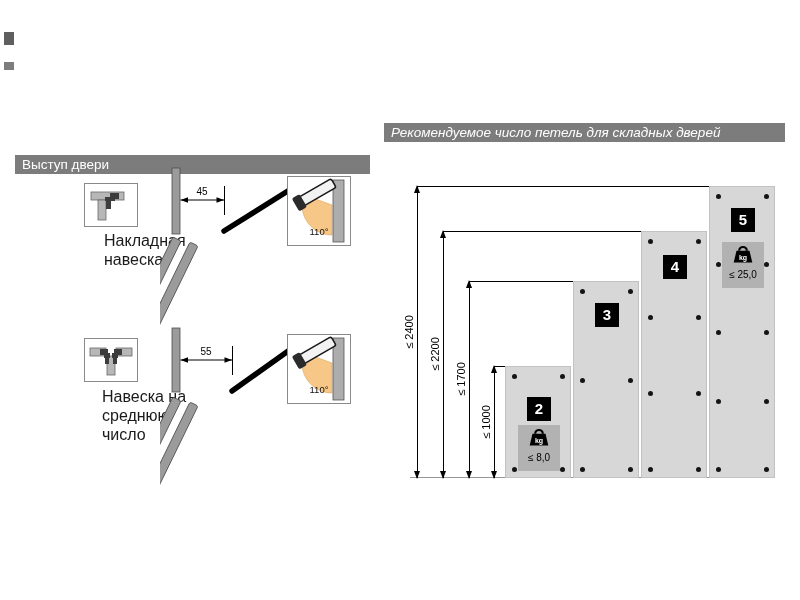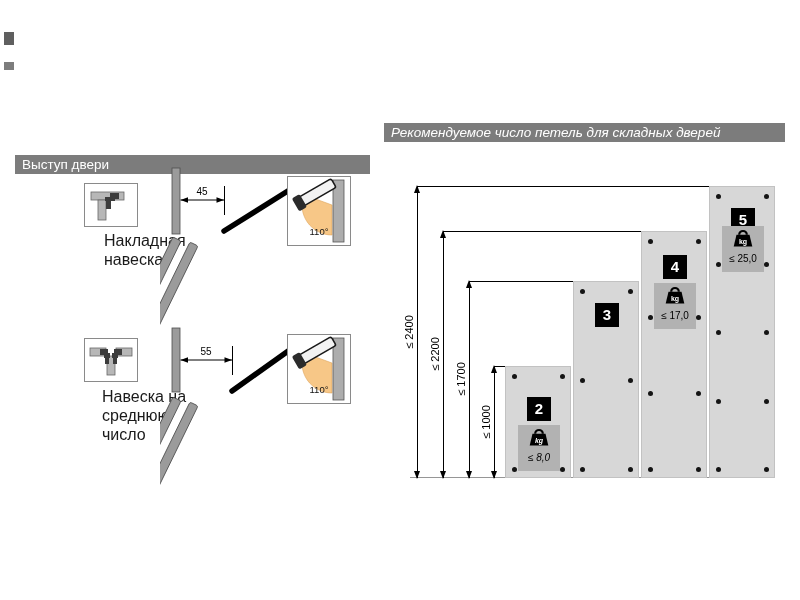--- a/index.html
+++ b/index.html
@@ -139,21 +139,21 @@
   <span class="arrow-head arrow-down"></span>
 </div>
 <div class="dim-label" style="left:486px;top:422px;">≤ 1000</div>
 
 <div class="door-panel" style="left:505px;top:366px;width:66px;height:112px;">
   <span class="hinge-dot" style="left:6px;top:7px;"></span>
   <span class="hinge-dot" style="left:54px;top:7px;"></span>
   <span class="hinge-dot" style="left:6px;top:100px;"></span>
   <span class="hinge-dot" style="left:54px;top:100px;"></span>
   <div class="hinge-badge" style="left:21px;top:30px;">2</div>
-  <div class="kg-box" style="left:12px;top:58px;font-style:italic;">
+  <div class="kg-box" style="left:12px;top:58px;">
     <svg width="22" height="20" viewBox="0 0 22 20">
       <path d="M7.2,6.8 a3.8,3.8 0 0 1 7.6,0" fill="none" stroke="#000" stroke-width="2.2"></path>
       <path d="M4.5,6.8 h13 l2.8,11.7 h-18.6 z" fill="#000"></path>
       <text x="11" y="16" text-anchor="middle" font-size="7" fill="#fff" font-weight="bold">kg</text>
     </svg>
     <div class="kg-weight">≤ 8,0</div>
   </div>
 </div>
 
 <div class="door-panel" style="left:573px;top:281px;width:66px;height:197px;">
@@ -169,43 +169,35 @@
 <div class="door-panel" style="left:641px;top:231px;width:66px;height:247px;">
   <span class="hinge-dot" style="left:6px;top:7px;"></span>
   <span class="hinge-dot" style="left:54px;top:7px;"></span>
   <span class="hinge-dot" style="left:6px;top:83px;"></span>
   <span class="hinge-dot" style="left:54px;top:83px;"></span>
   <span class="hinge-dot" style="left:6px;top:159px;"></span>
   <span class="hinge-dot" style="left:54px;top:159px;"></span>
   <span class="hinge-dot" style="left:6px;top:235px;"></span>
   <span class="hinge-dot" style="left:54px;top:235px;"></span>
   <div class="hinge-badge" style="left:21px;top:23px;">4</div>
-  <div class="kg-box" style="left:12px;top:51px;">
-    <svg width="22" height="20" viewBox="0 0 22 20">
-      <path d="M7.2,6.8 a3.8,3.8 0 0 1 7.6,0" fill="none" stroke="#000" stroke-width="2.2"></path>
-      <path d="M4.5,6.8 h13 l2.8,11.7 h-18.6 z" fill="#000"></path>
-      <text x="11" y="16" text-anchor="middle" font-size="7" fill="#fff" font-weight="bold">kg</text>
-    </svg>
-    <div class="kg-weight">≤ 17,0</div>
-  </div>
 </div>
 
 <div class="door-panel" style="left:709px;top:186px;width:66px;height:292px;">
   <span class="hinge-dot" style="left:6px;top:7px;"></span>
   <span class="hinge-dot" style="left:54px;top:7px;"></span>
   <span class="hinge-dot" style="left:6px;top:75px;"></span>
   <span class="hinge-dot" style="left:54px;top:75px;"></span>
   <span class="hinge-dot" style="left:6px;top:143px;"></span>
   <span class="hinge-dot" style="left:54px;top:143px;"></span>
   <span class="hinge-dot" style="left:6px;top:212px;"></span>
   <span class="hinge-dot" style="left:54px;top:212px;"></span>
   <span class="hinge-dot" style="left:6px;top:280px;"></span>
   <span class="hinge-dot" style="left:54px;top:280px;"></span>
   <div class="hinge-badge" style="left:21px;top:21px;">5</div>
-  <div class="kg-box" style="left:12px;top:39px;">
+  <div class="kg-box" style="left:12px;top:55px;">
     <svg width="22" height="20" viewBox="0 0 22 20">
       <path d="M7.2,6.8 a3.8,3.8 0 0 1 7.6,0" fill="none" stroke="#000" stroke-width="2.2"></path>
       <path d="M4.5,6.8 h13 l2.8,11.7 h-18.6 z" fill="#000"></path>
       <text x="11" y="16" text-anchor="middle" font-size="7" fill="#fff" font-weight="bold">kg</text>
     </svg>
     <div class="kg-weight">≤ 25,0</div>
   </div>
 </div>
 
 </body></html>

